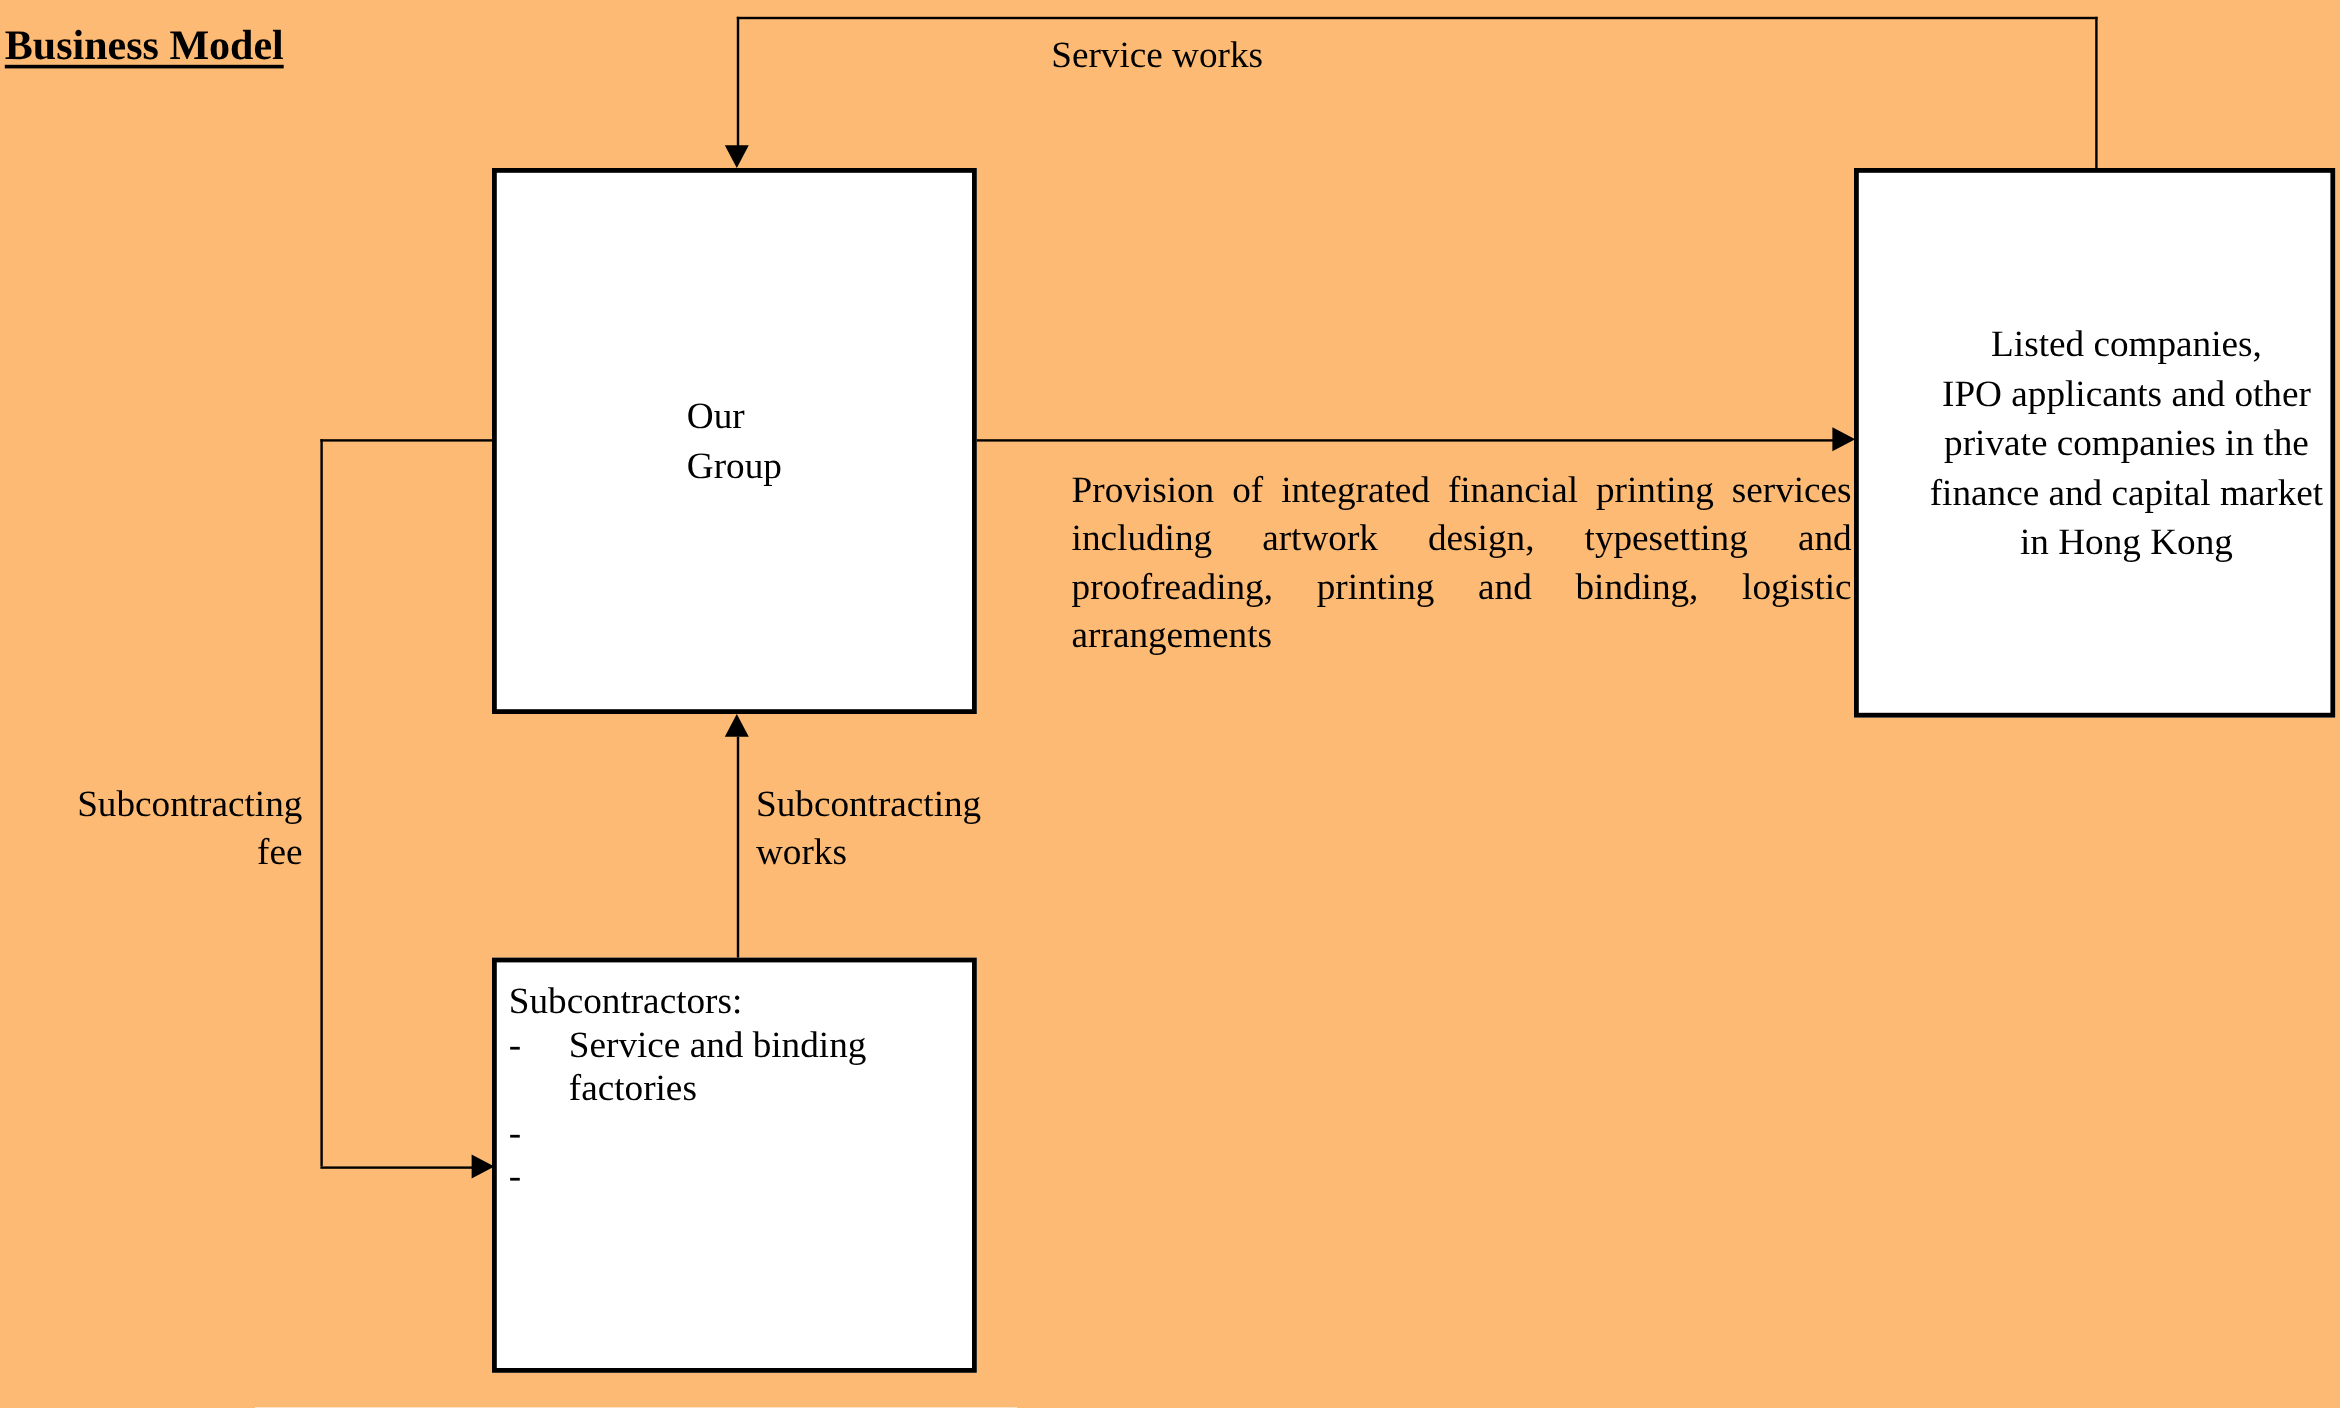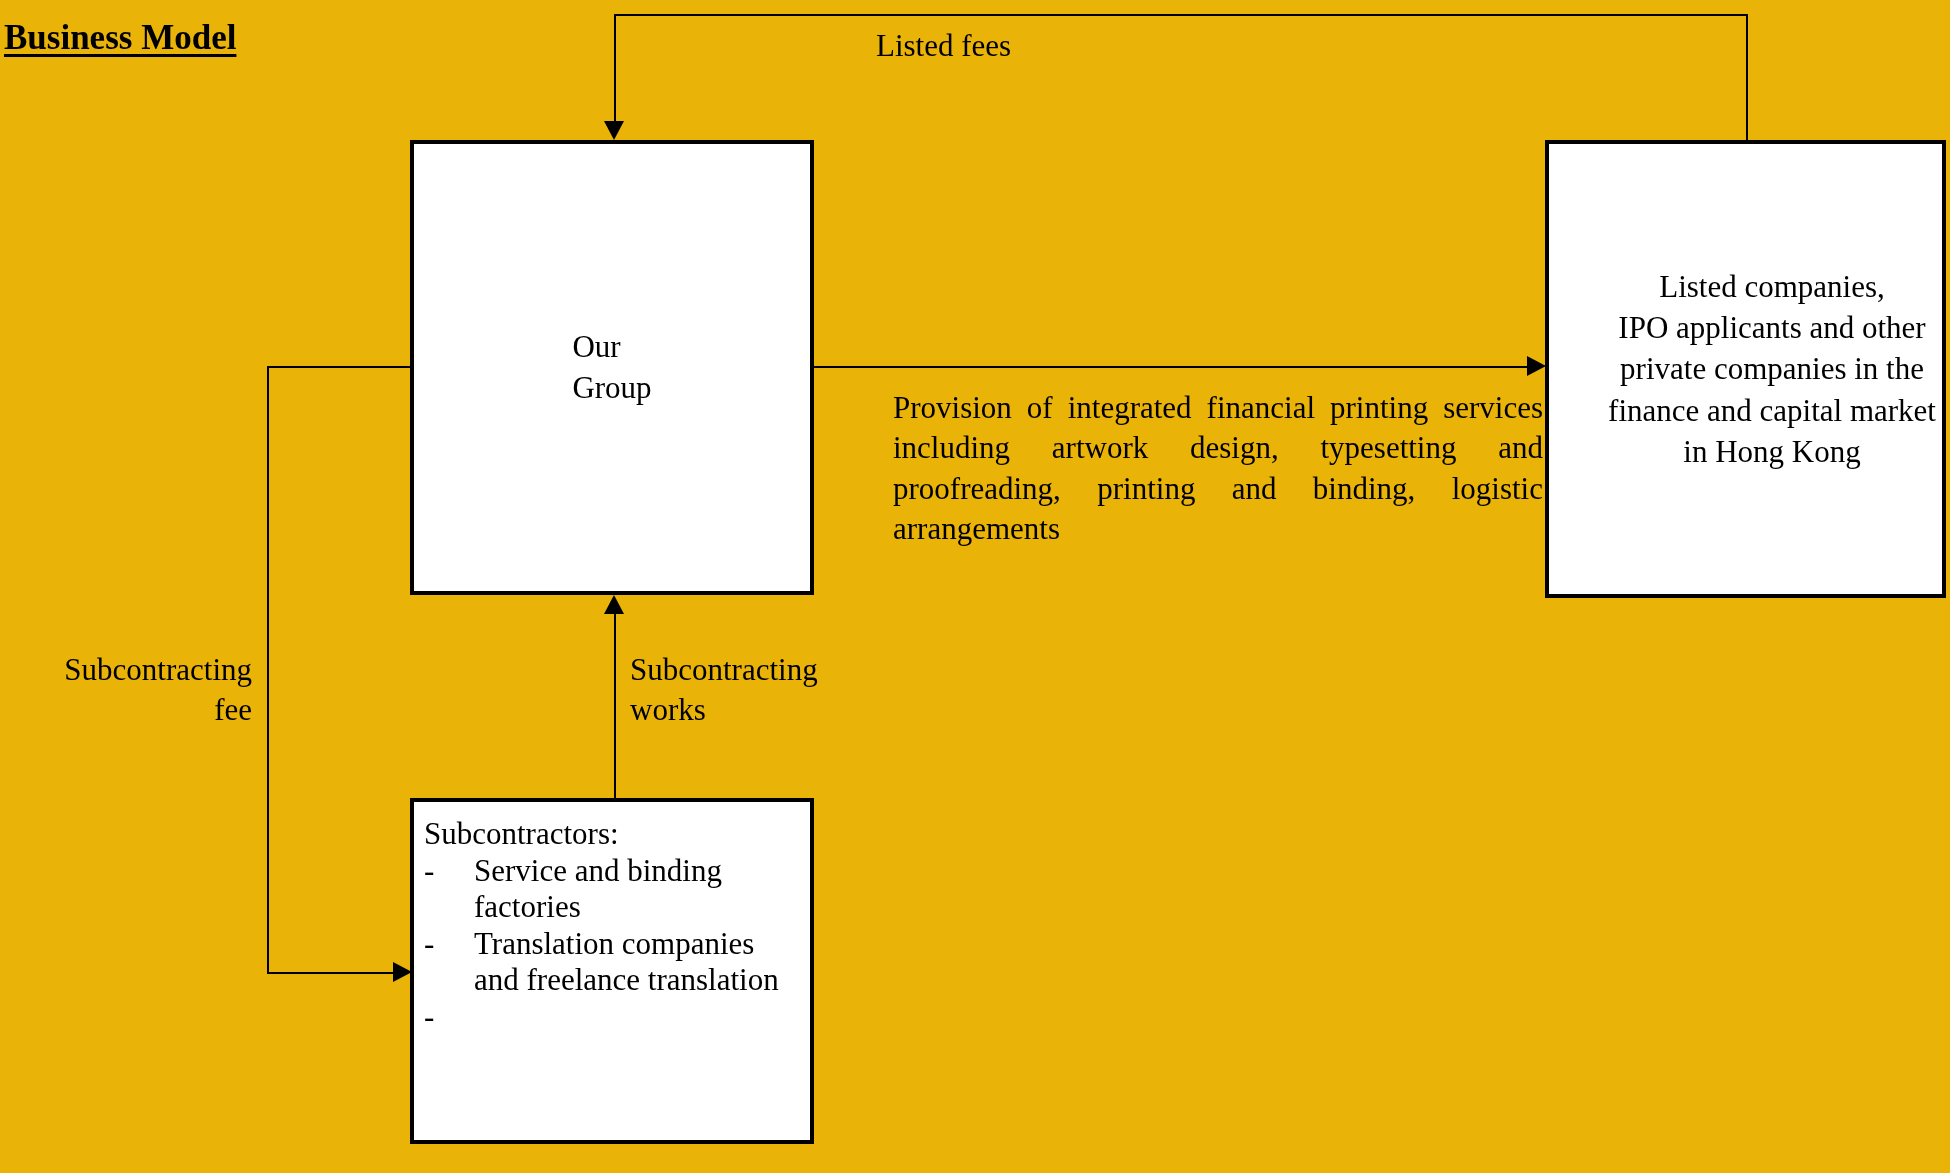--- a/index.html
+++ b/index.html
@@ -9,21 +9,21 @@
   }
   body {
     font-family: "Liberation Serif", "DejaVu Serif", serif;
     color: #000000;
   }
   #canvas {
     position: relative;
     width: 1950px;
     height: 1173px;
     overflow: hidden;
-    background: #eab308;
+    background: #fdba74;
   }
   
   .page-title {
     position: absolute;
     left: 4px;
     top: 18px;
     font-size: 35px;
     font-weight: bold;
     text-decoration: underline;
     text-underline-offset: 5px;
@@ -172,21 +172,21 @@
 <body>
 
 <div id="canvas">
 
   <div class="page-title">Business Model</div>
 
   <div class="vline" style="left:1746px; top:14px; height:128px;"></div>
   <div class="hline" style="left:614px; top:14px; width:1134px;"></div>
   <div class="vline" style="left:614px; top:14px; height:110px;"></div>
   <div class="arrow-down" style="left:604px; top:121px;"></div>
-  <div class="edge-label" id="label-service-fees">Listed fees</div>
+  <div class="edge-label" id="label-service-fees">Service works</div>
 
   <div class="hline" style="left:812px; top:366px; width:716px;"></div>
   <div class="arrow-right" style="left:1527px; top:356px;"></div>
   <div id="label-provision">Provision of integrated financial printing services including artwork design, typesetting and proofreading, printing and binding, logistic arrangements</div>
 
   <div class="hline" style="left:267px; top:366px; width:145px;"></div>
   <div class="vline" style="left:267px; top:366px; height:606px;"></div>
   <div class="hline" style="left:267px; top:972px; width:127px;"></div>
   <div class="arrow-right" style="left:393px; top:962px;"></div>
   <div class="edge-label" id="label-subcontracting-fee">Subcontracting
@@ -213,21 +213,20 @@
   <div class="node-box" id="box-subcontractors">
     <div class="subc-inner">
       <div class="subc-heading">Subcontractors:</div>
       <ul class="subc-list" id="subc-list">
           <li>
             <span class="subc-dash">-</span>
             <span class="subc-text">Service and binding factories</span>
           </li>
           <li>
             <span class="subc-dash">-</span>
-            <span class="subc-text">Translation companies and freelance translation</span>
           </li>
           <li>
             <span class="subc-dash">-</span>
           </li>
         </ul>
     </div>
   </div>
 
 </div>
 

